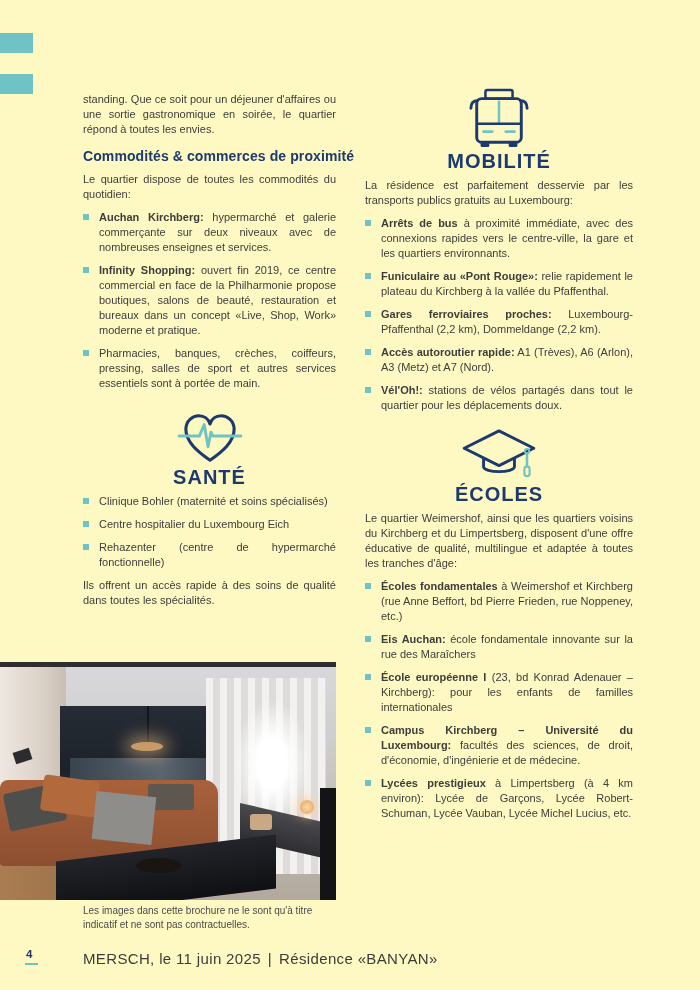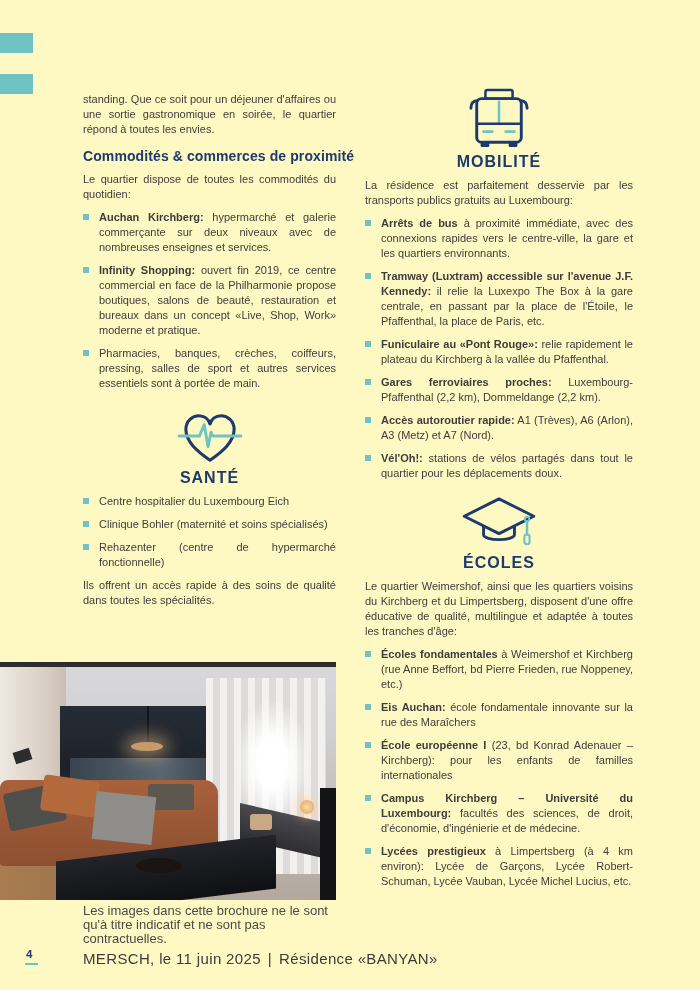--- a/index.html
+++ b/index.html
@@ -21,21 +21,21 @@
   .col p{margin:0 0 8px;text-align:justify;}
   .left-a{left:83px;top:92px;width:253px;}
   .left-b{left:83px;top:410px;width:253px;}
   .right-col{left:365px;top:88px;width:268px;}
 
   h3.sub{
     color:#1c3a6d;font-size:14px;font-weight:bold;
     margin:12px 0 8px;white-space:nowrap;letter-spacing:0.1px;
   }
   h2.section{
-    color:#1c3a6d;font-size:16px;font-weight:bold;letter-spacing:1px;
+    color:#1c3a6d;font-size:20px;font-weight:bold;letter-spacing:1px;
     text-align:center;margin:4px 0 9px;
   }
   .icon-wrap{text-align:center;margin:0 0 2px;}
   ul.blt{list-style:none;margin:0;padding:0;}
   ul.blt li{
     position:relative;padding-left:16px;margin:0 0 8px;
     text-align:justify;
   }
   .sq{position:absolute;left:0;top:4px;width:6px;height:6px;background:#6fc3c4;}
   ul.blt b{font-weight:bold;color:#3d3d3c;}
@@ -63,21 +63,21 @@
   .ph-floor{left:0;top:198px;width:150px;height:40px;background:linear-gradient(90deg,#aa7d51,#8f6a45);}
   .ph-table{left:56px;top:186px;width:220px;height:54px;background:linear-gradient(180deg,#23242a,#0f1013);transform:skewY(-7deg);}
   .ph-bowl{left:136px;top:196px;width:46px;height:15px;background:#1a1513;border-radius:50%;}
   .ph-sideboard{left:240px;top:152px;width:96px;height:36px;background:linear-gradient(180deg,#4b4b4f,#2d2d32);transform:skewY(13deg);}
   .ph-basket{left:250px;top:152px;width:22px;height:16px;background:#c9a985;border-radius:3px;}
   .ph-lamp-glow{left:300px;top:138px;width:14px;height:14px;background:radial-gradient(#ffdaa2,#dd9f60);border-radius:50%;box-shadow:0 0 10px 4px rgba(255,210,150,.5);}
   .ph-tv{left:320px;top:126px;width:16px;height:112px;background:#141416;}
 
   .caption{
     position:absolute;left:83px;top:904px;width:253px;
-    font-size:13px;line-height:14px;color:#4a4a49;
+    font-size:10px;line-height:14px;color:#4a4a49;
   }
   .footer{position:absolute;left:0;top:946px;width:700px;height:30px;}
   .pagenum{position:absolute;left:26px;top:2px;color:#1c3a6d;font-weight:bold;font-size:11.5px;}
   .pagenum-line{position:absolute;left:25px;top:17px;width:13px;height:2px;background:#6fc3c4;}
   .footer-text{position:absolute;left:83px;top:4px;font-size:15px;letter-spacing:0.35px;color:#3b3b3a;}
   .footer-text .sep{margin:0 7px;}
   svg{display:inline-block;vertical-align:top;}
 </style>
 </head>
 <body>
@@ -111,22 +111,22 @@
 
   <div class="col left-b">
     <div class="icon-wrap">
       <svg width="66" height="56" viewBox="0 0 66 58">
         <path d="M33 52 C20 43 8 33 8 20 C8 11 15 6 21.5 6 C27 6 31.5 9.5 33 14.5 C34.5 9.5 39 6 44.5 6 C51 6 58 11 58 20 C58 33 46 43 33 52 Z" fill="none" stroke="#1c3a6d" stroke-width="3.2" stroke-linejoin="round"></path>
         <polyline points="1,27 22,27 27,15 31,38 34,23 36,27 65,27" fill="none" stroke="#6fc3c4" stroke-width="3" stroke-linecap="round" stroke-linejoin="round"></polyline>
       </svg>
     </div>
     <h2 class="section">SANTÉ</h2>
     <ul class="blt">
+      <li><span class="sq"></span><span>Clinique Bohler (maternité et soins spécialisés)</span></li>
       <li><span class="sq"></span><span>Centre hospitalier du Luxembourg Eich</span></li>
-      <li><span class="sq"></span><span>Clinique Bohler (maternité et soins spécialisés)</span></li>
       <li><span class="sq"></span><span>Rehazenter (centre de hypermarché fonctionnelle)</span></li>
     </ul>
     <p>Ils offrent un accès rapide à des soins de qualité dans toutes les spécialités.</p>
   </div>
 
   <div class="photo">
     <div class="ph-top"></div>
     <div class="ph-wall-left"></div>
     <div class="ph-lamp"></div>
     <div class="ph-cabinets"></div>
@@ -163,21 +163,20 @@
         <line x1="22" y1="45" x2="31" y2="45" stroke="#6fc3c4" stroke-width="3" stroke-linecap="round"></line>
         <line x1="45" y1="45" x2="54" y2="45" stroke="#6fc3c4" stroke-width="3" stroke-linecap="round"></line>
         <rect x="19" y="56" width="9" height="5" rx="1.5" fill="#1c3a6d"></rect>
         <rect x="48" y="56" width="9" height="5" rx="1.5" fill="#1c3a6d"></rect>
       </svg>
     </div>
     <h2 class="section">MOBILITÉ</h2>
     <p>La résidence est parfaitement desservie par les transports publics gratuits au Luxembourg:</p>
     <ul class="blt">
       <li><span class="sq"></span><b>Arrêts de bus</b><span> à proximité immédiate, avec des connexions rapides vers le centre-ville, la gare et les quartiers environnants.</span></li>
-      <li><span class="sq"></span><b>Tramway (Luxtram) accessible sur l'avenue J.F. Kennedy:</b><span> il relie la Luxexpo The Box à la gare centrale, en passant par la place de l'Étoile, le Pfaffenthal, la place de Paris, etc.</span></li>
       <li><span class="sq"></span><b>Funiculaire au «Pont Rouge»:</b><span> relie rapidement le plateau du Kirchberg à la vallée du Pfaffenthal.</span></li>
       <li><span class="sq"></span><b>Gares ferroviaires proches:</b><span> Luxembourg-Pfaffenthal (2,2 km), Dommeldange (2,2 km).</span></li>
       <li><span class="sq"></span><b>Accès autoroutier rapide:</b><span> A1 (Trèves), A6 (Arlon), A3 (Metz) et A7 (Nord).</span></li>
       <li><span class="sq"></span><b>Vél'Oh!:</b><span> stations de vélos partagés dans tout le quartier pour les déplacements doux.</span></li>
     </ul>
 
     <div class="icon-wrap" style="margin-top:14px;">
       <svg width="80" height="56" viewBox="0 0 80 58">
         <polygon points="40,4 76,22 40,40 4,22" fill="none" stroke="#1c3a6d" stroke-width="3" stroke-linejoin="round"></polygon>
         <path d="M24 31 L24 41 C24 48 56 48 56 41 L56 31" fill="none" stroke="#1c3a6d" stroke-width="3"></path>

